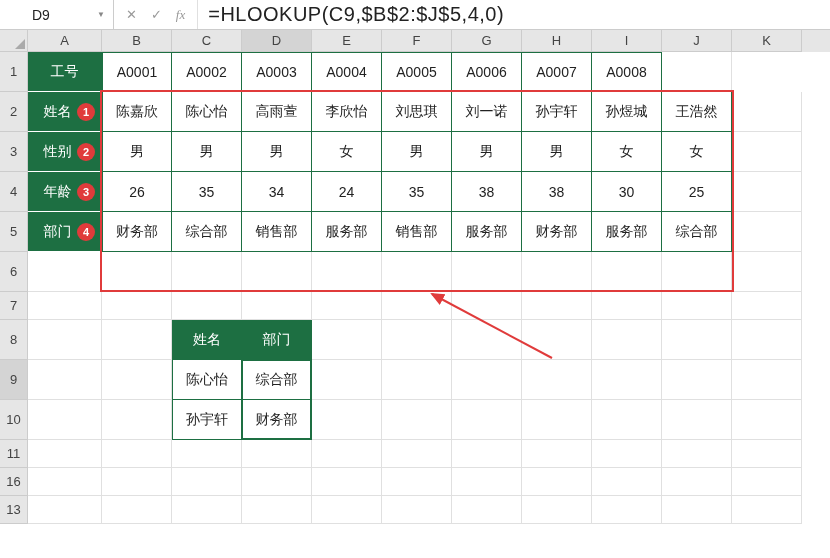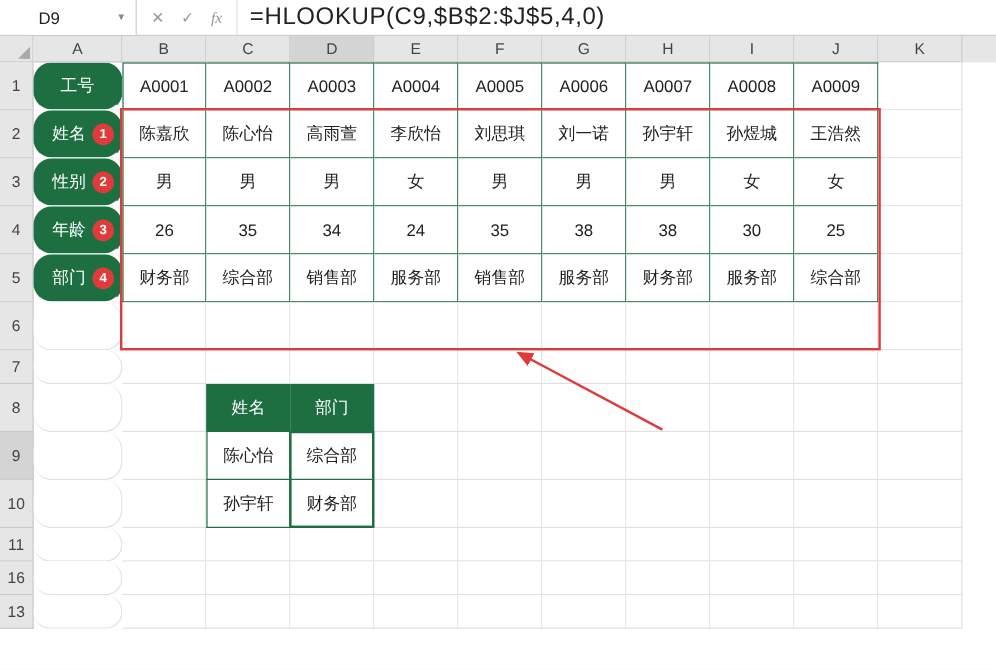--- a/index.html
+++ b/index.html
@@ -125,21 +125,21 @@
     height: 100%;
     border-right: 1px solid #e0e0e0;
     border-bottom: 1px solid #e0e0e0;
     display: flex;
     align-items: center;
     justify-content: center;
     font-size: 14px;
     background: #fff;
     position: relative;
   }
-  .cell.wide { width: 74px; border-radius: 15px; }
+  .cell.wide { width: 74px; }
   .cell.hdr {
     background: #1d6f42;
     color: #fff;
     font-size: 14px;
     border-right: 1px solid #1d6f42;
     border-bottom: 1px solid #fff;
   }
   .cell.hdr.first { border-top: 1px solid #1d6f42; }
   .cell.hdr .badge {
     position: absolute;
@@ -236,21 +236,20 @@
           <span>工号</span>
         </div>
       <div class="cell b bt bl">A0001</div>
       <div class="cell b bt">A0002</div>
       <div class="cell b bt">A0003</div>
       <div class="cell b bt">A0004</div>
       <div class="cell b bt">A0005</div>
       <div class="cell b bt">A0006</div>
       <div class="cell b bt">A0007</div>
       <div class="cell b bt">A0008</div>
-      <div class="cell b bt">A0009</div>
       <div class="cell"></div>
     </div>
 
     <div class="row">
       <div class="cell wide hdr">
           <span style="margin-left:-14px;">姓名</span>
           <span class="badge">1</span>
         </div>
       <div class="cell b bl">陈嘉欣</div>
       <div class="cell b">陈心怡</div>

